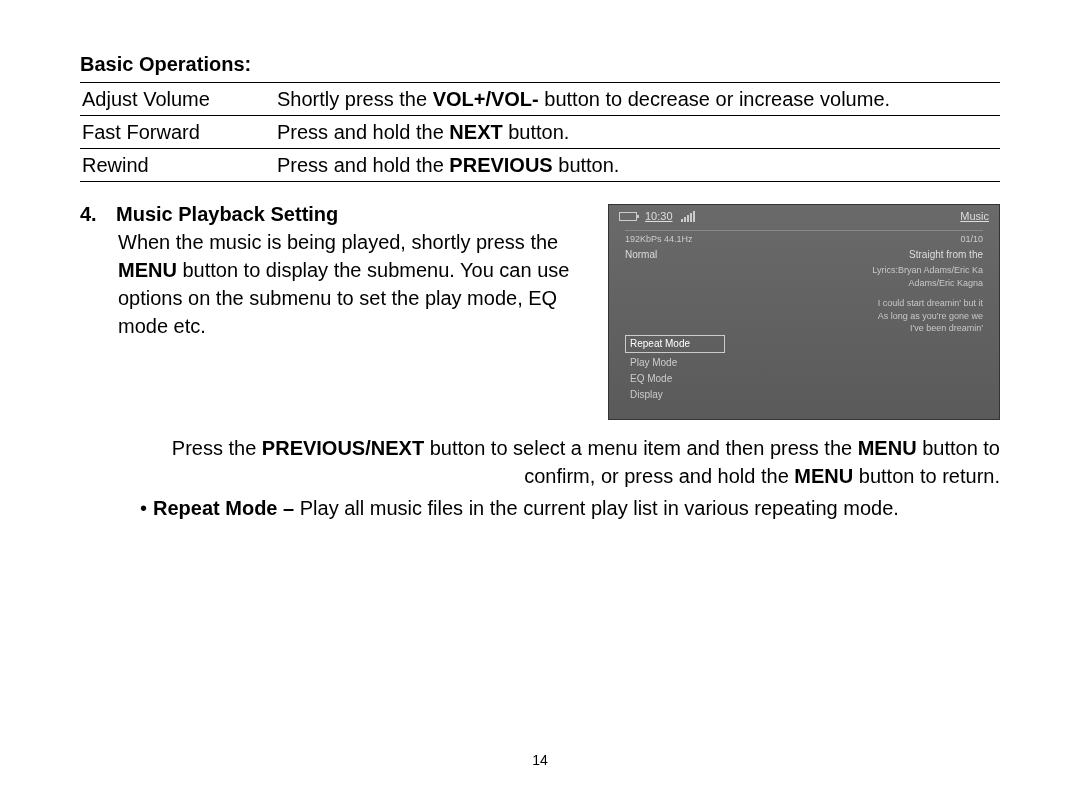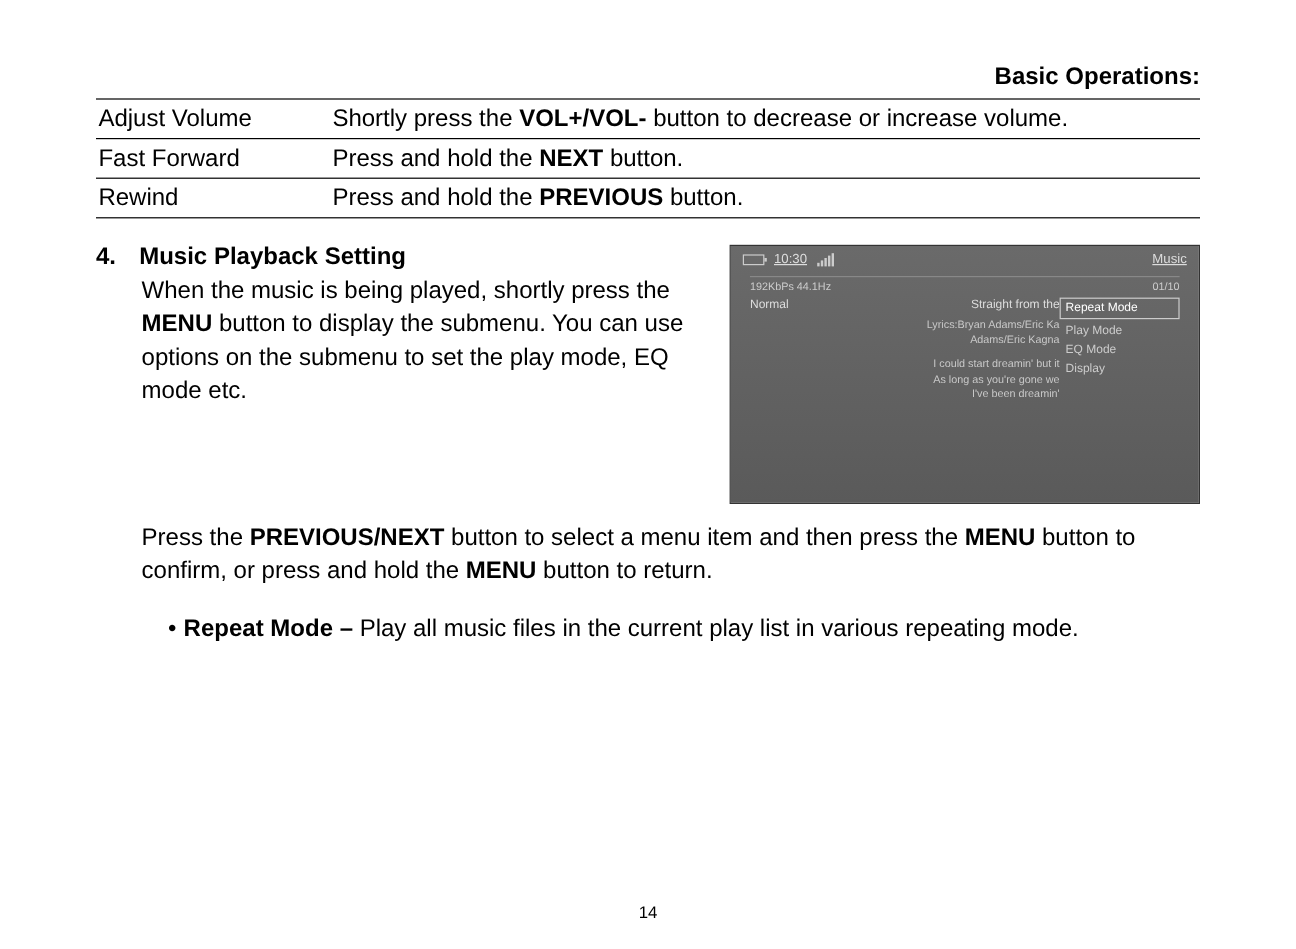--- a/index.html
+++ b/index.html
@@ -17,21 +17,20 @@
       height: 791px;
       padding: 50px 80px 20px 80px;
       position: relative;
     }
     .bold {
       font-weight: bold;
     }
     .section-header {
       font-weight: bold;
       margin-bottom: 4px;
-      text-align: right;
     }
     table.ops {
       width: 100%;
       border-collapse: collapse;
       margin-bottom: 18px;
     }
     table.ops td {
       border-top: 1px solid #000;
       border-bottom: 1px solid #000;
       padding: 2px 4px 2px 2px;
@@ -105,20 +104,21 @@
       border-top: 1px solid #888;
       display:flex;
       justify-content:space-between;
       font-size:9px;
       padding-top:2px;
       color:#ccc;
     }
     .sb-main {
       display:flex;
       margin: 2px 16px 0 16px;
+      flex-direction: column;
     }
     .sb-left {
       flex:1;
       font-size:10px;
     }
     .sb-left .title {
       margin-bottom:2px;
     }
     .sb-left .lyrics {
       font-size:9px;
@@ -181,21 +181,22 @@
       width:30%;
       background:#ddd;
     }
     .sb-head {
       width:12px;height:12px;
       border:1.5px solid #ccc;
       border-radius:50% 50% 45% 45%;
     }
     .below-para {
       margin-left: 38px;
-      margin-bottom: 20px;
+      margin-bottom: 4px;
+      text-align: right;
     }
     .bullet-row {
       margin-left: 60px;
       display:flex;
       gap:6px;
     }
     .bullet-row .dot {
       flex-shrink:0;
     }
     .page-num {

